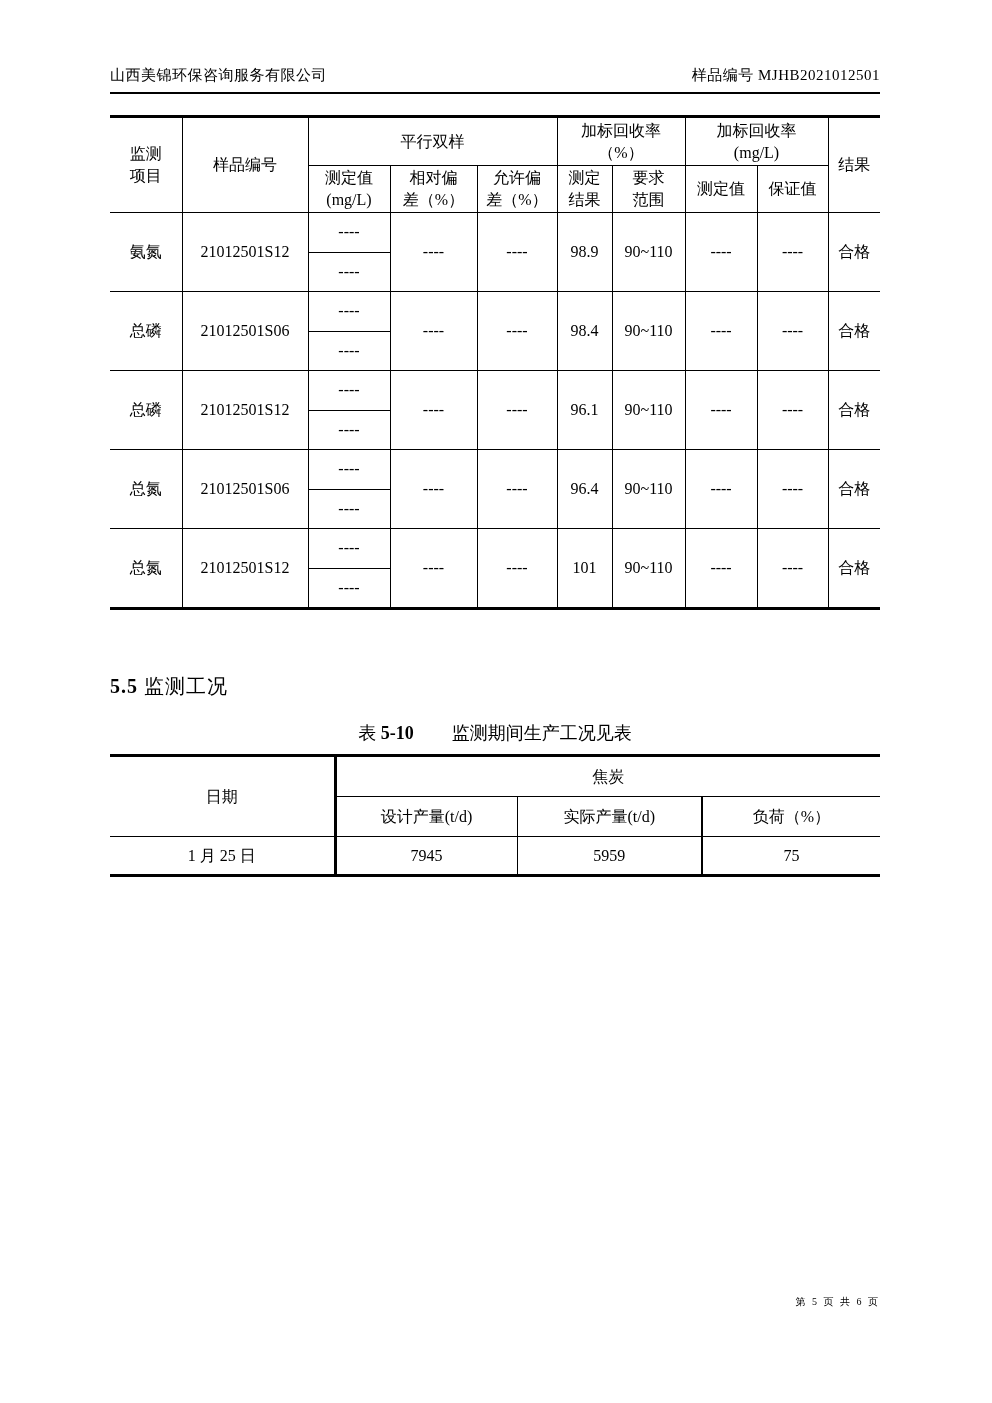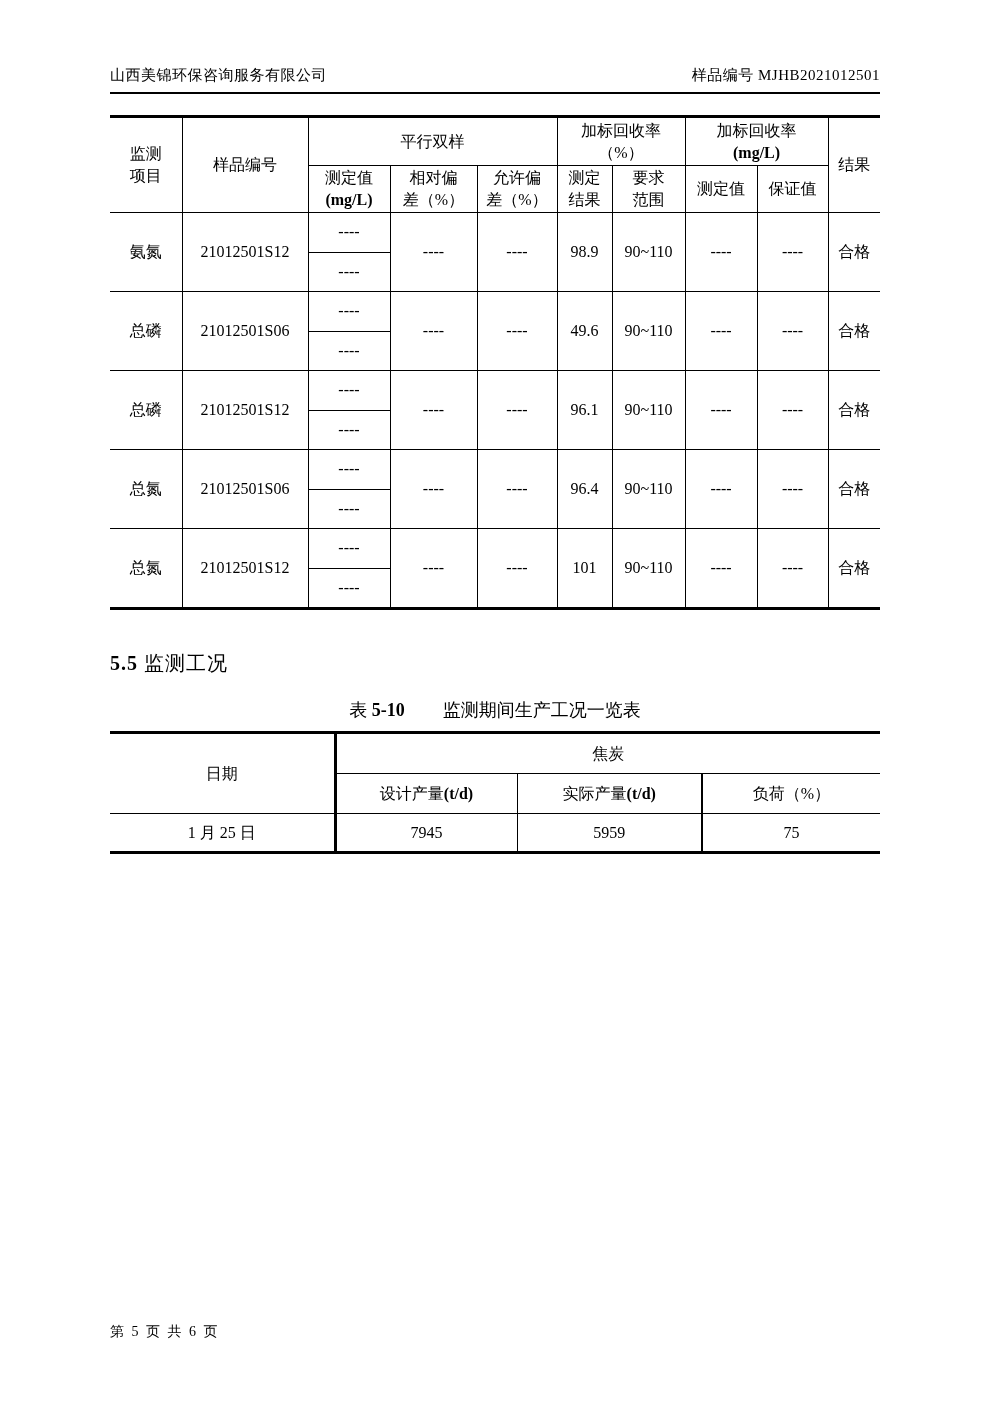--- a/index.html
+++ b/index.html
@@ -21,52 +21,52 @@
 
   
   table { border-collapse: collapse; table-layout: fixed; width: 770px; }
   th, td {
     border: 1px solid #000; font-weight: normal; text-align: center;
     vertical-align: middle; padding: 0; font-size: 16px; line-height: 1.35;
   }
   tr > th:first-child, tr > td:first-child { border-left: 0; }
   tr > th:last-child,  tr > td:last-child  { border-right: 0; }
   .pre { white-space: pre-line; text-align: center; }
-  .u { font-weight: bold; }
+  .u { font-weight: normal; }
 
   
   .qa { margin-top: 21px; border-top: 3px solid #000; border-bottom: 3px solid #000; }
   .qa thead tr.h1 { height: 49px; }
   .qa thead tr.h2 { height: 47px; }
   .qa tbody tr { height: 78px; }
   .qa td { font-size: 16px; }
   .split { height: 78px; display: flex; flex-direction: column; }
   .split .half { flex: 1; display: flex; align-items: center; justify-content: center; }
   .split .half:first-child { border-bottom: 1px solid #000; }
 
   
-  .section-heading { margin-top: 40px; font-size: 20px; letter-spacing: 1px; }
+  .section-heading { margin-top: 63px; font-size: 20px; letter-spacing: 1px; }
   .section-heading .num { font-weight: bold; margin-right: 6px; }
   .intro { margin-top: 25px; font-size: 21px; text-indent: 49px; letter-spacing: 1px; }
   .caption { margin-top: 21px; text-align: center; font-size: 18px; }
   .caption .cap-label { margin-right: 38px; }
   .caption .cap-num { font-weight: bold; font-family: Liberation Serif, serif; }
 
   
   .prod { margin-top: 9px; border-top: 3px solid #000; border-bottom: 3px solid #000; }
   .prod tr.h1 { height: 41px; }
   .prod tr.h2 { height: 40px; }
   .prod tr.d  { height: 39px; }
   .thick-l  { border-left: 3px solid #000 !important; }
   .thick-l2 { border-left: 2px solid #000 !important; }
 
   
   .page-footer {
-    position: absolute; left: 110px; top: 1323px; width: 770px;
-    text-align: left; font-size: 14px; letter-spacing: 2px;
+    position: absolute; left: 110px; top: 1295px; width: 770px;
+    text-align: right; font-size: 10px; letter-spacing: 2px;
   }
 </style>
 </head>
 <body>
 
 <div class="content">
 
   <div class="doc-header">
     <span>山西美锦环保咨询服务有限公司</span>
     <span>样品编号 MJHB2021012501</span>
@@ -130,21 +130,21 @@
         <td>总磷</td>
         <td>21012501S06</td>
         <td>
             <div class="split">
               <div class="half">----</div>
               <div class="half">----</div>
             </div>
           </td>
         <td>----</td>
         <td>----</td>
-        <td>49.6</td>
+        <td>98.4</td>
         <td>90~110</td>
         <td>----</td>
         <td>----</td>
         <td>合格</td>
       </tr>
       <tr>
         <td>总磷</td>
         <td>21012501S12</td>
         <td>
             <div class="split">
@@ -196,21 +196,21 @@
       </tr>
     </tbody>
   </table>
 
   <div class="section-heading">
     <span class="num">5.5</span><span>监测工况</span>
   </div>
 
 
   <div class="caption">
-    <span class="cap-label"><span>表 </span><span class="cap-num">5-10</span></span><span>监测期间生产工况一览表</span>
+    <span class="cap-label"><span>表 </span><span class="cap-num">5-10</span></span><span>监测期间生产工况见表</span>
   </div>
 
   <table class="prod">
     <colgroup>
       <col style="width:225px">
         <col style="width:182px">
         <col style="width:185px">
         <col style="width:178px">
     </colgroup>
     <thead>

